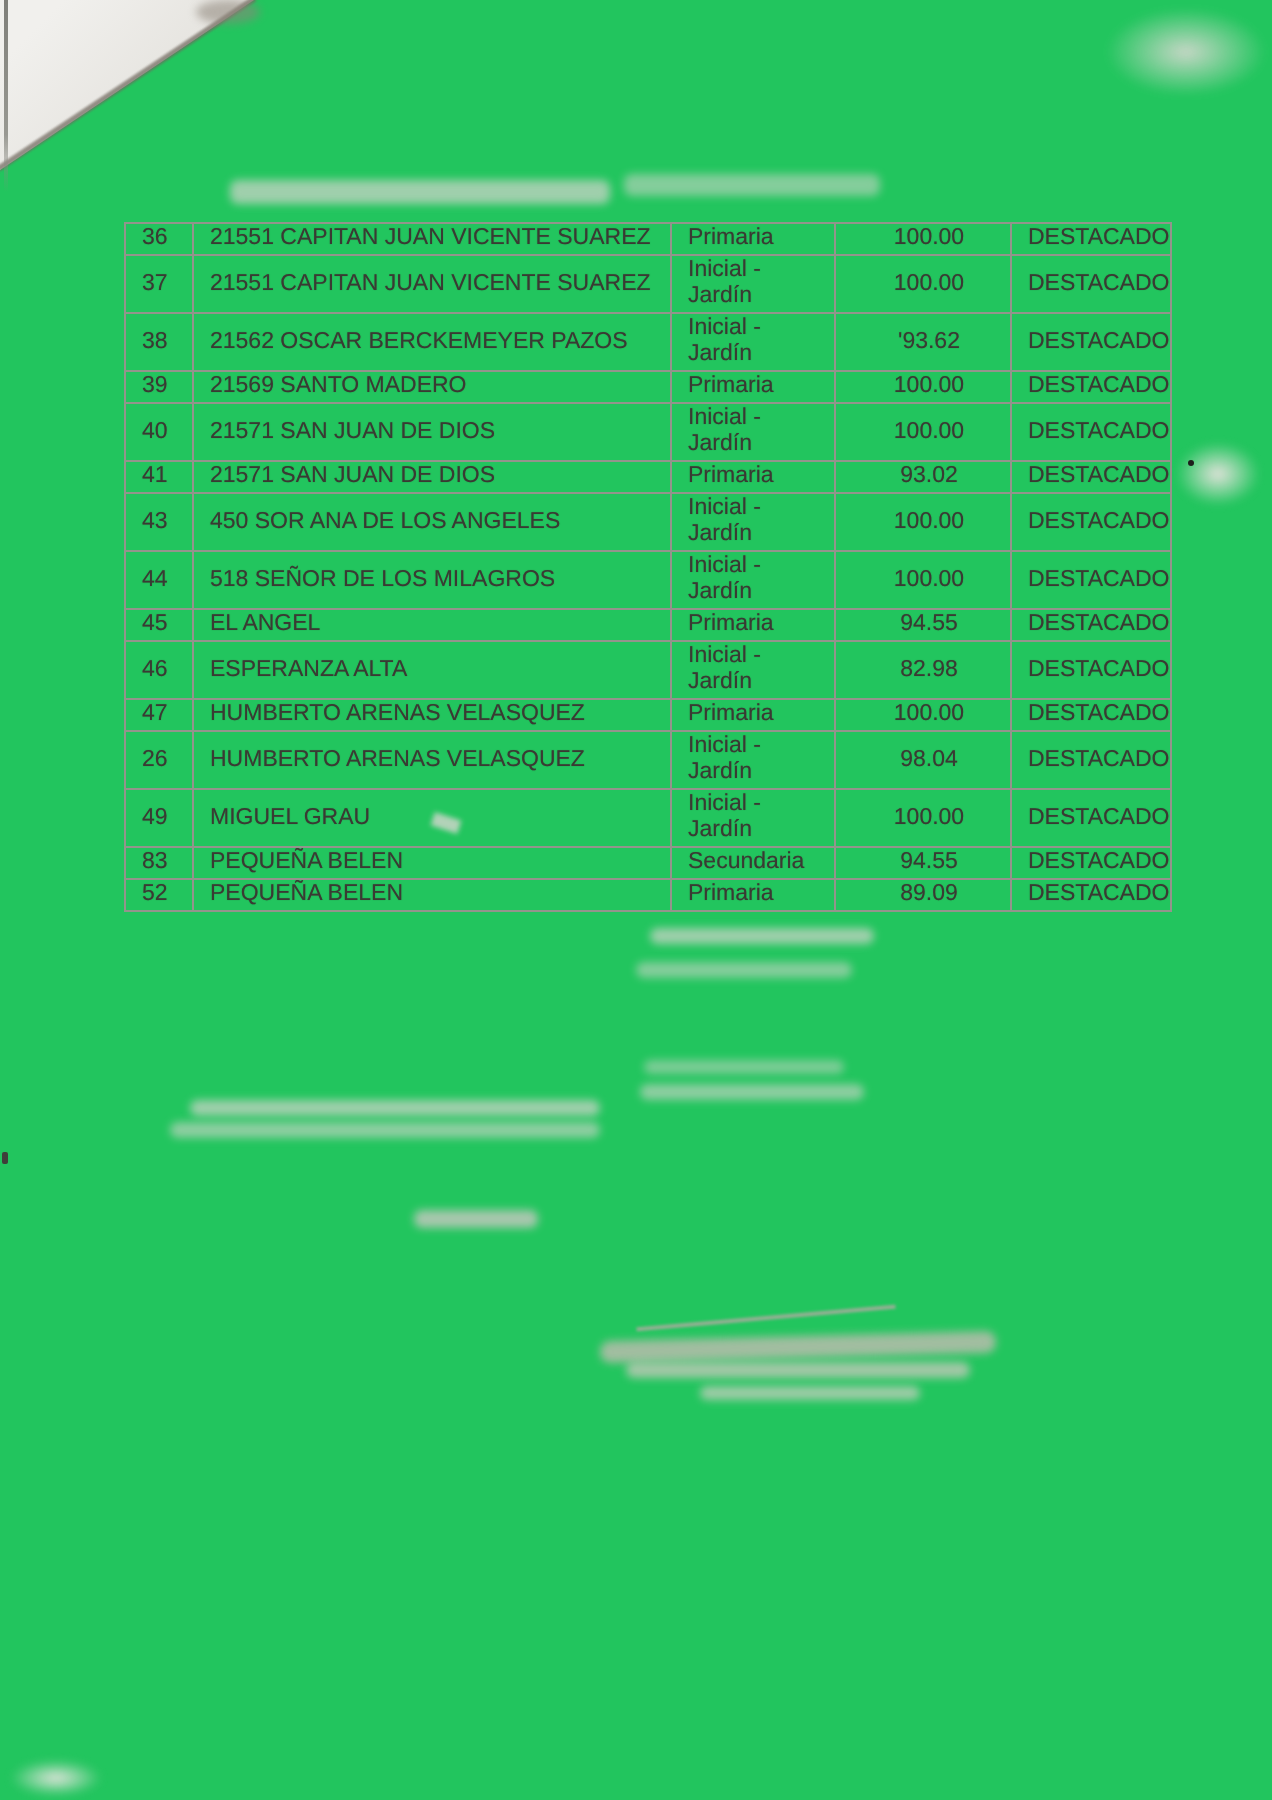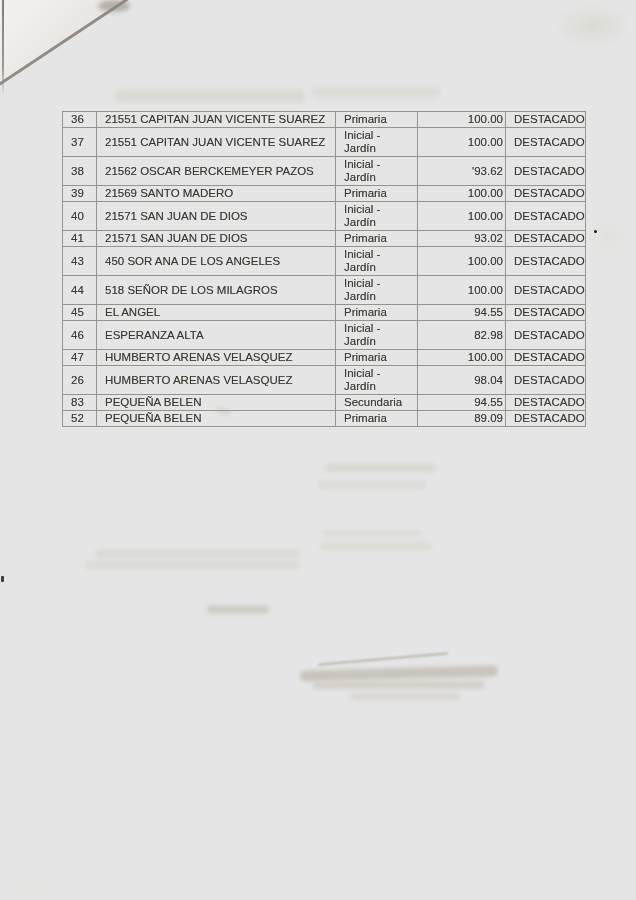--- a/index.html
+++ b/index.html
@@ -1,19 +1,19 @@
 <!DOCTYPE html>
 <html><head>
 <meta charset="utf-8">
 <style>
   html,body { margin:0; padding:0; background:#ffffff; }
   .page {
     position:relative;
     width:636px; height:900px;
-    background:#e5e5e5;
+    background:#22c55e;
     overflow:hidden;
     font-family:"Liberation Sans", sans-serif;
   }
 
   
   .tbl-wrap { position:absolute; left:62px; top:111px; }
   table.results {
     border-collapse:collapse;
     table-layout:fixed;
     width:523px;
@@ -26,21 +26,21 @@
     height:13px;
     padding:1px 2px 1px 8px;
     vertical-align:middle;
     white-space:pre-line;
     overflow:hidden;
     text-shadow:0 0 .5px rgba(58,58,51,.5);
   }
   td.c-num    { }
   td.c-name   { }
   td.c-level  { padding-left:7px;margin-top:43px; }
-  td.c-score  { text-align:right; padding-right:7px; }
+  td.c-score  { text-align:center; padding-right:7px; }
   td.c-status { padding-left:9px; }
 
   
   .art { position:absolute; pointer-events:none; }
   .fold-triangle {
     left:0; top:0; width:127px; height:85px;
     background:linear-gradient(135deg,#f1f0ed 15%,#e3e1dc 70%,#cfcac2 98%);
     clip-path:polygon(0 0,100% 0,0 100%);
   }
   .fold-crease {
@@ -229,20 +229,27 @@
   </tr>
 
   <tr>
     <td class="c-num">26</td>
     <td class="c-name">HUMBERTO ARENAS VELASQUEZ</td>
     <td class="c-level">Inicial - Jardín</td>
     <td class="c-score">98.04</td>
     <td class="c-status">DESTACADO</td>
   </tr>
 
+  <tr>
+    <td class="c-num">49</td>
+    <td class="c-name">MIGUEL GRAU</td>
+    <td class="c-level">Inicial - Jardín</td>
+    <td class="c-score">100.00</td>
+    <td class="c-status">DESTACADO</td>
+  </tr>
 
 
   <tr>
     <td class="c-num">83</td>
     <td class="c-name">PEQUEÑA BELEN</td>
     <td class="c-level">Secundaria</td>
     <td class="c-score">94.55</td>
     <td class="c-status">DESTACADO</td>
   </tr>
 

